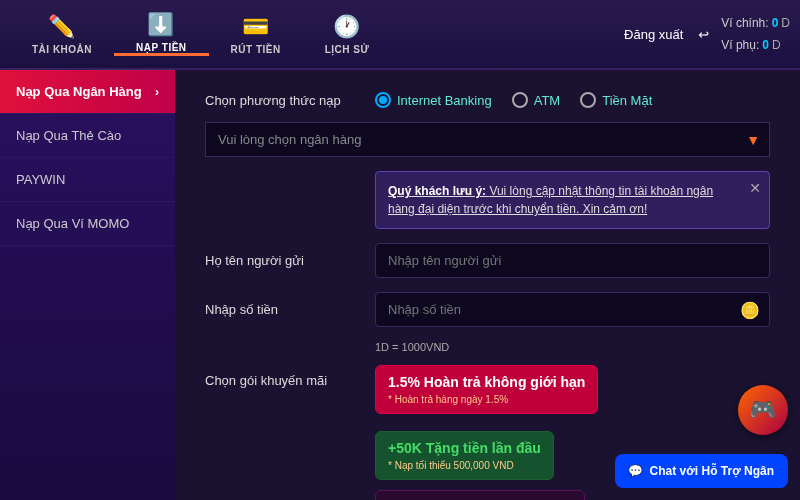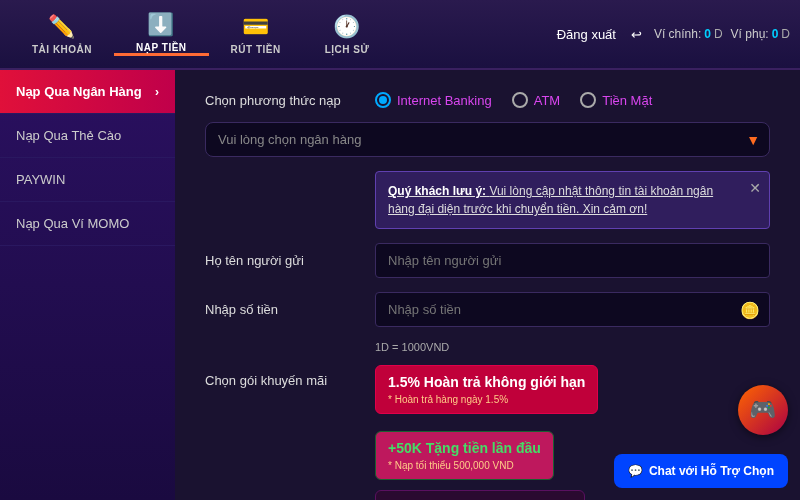--- a/index.html
+++ b/index.html
@@ -64,20 +64,21 @@
       gap: 15px;
       color: #fff;
       cursor: pointer;
       font-size: 13px;
     }
     .wallet-info {
       display: flex;
       gap: 8px;
       font-size: 12px;
       color: #ccc;
+      flex-direction: column;
     }
     .wallet-item {
       display: flex;
       align-items: center;
       gap: 3px;
     }
     .wallet-val {
       color: #00cfff;
       font-weight: bold;
     }
@@ -146,21 +147,21 @@
     .radio-group {
       display: flex;
       align-items: center;
       gap: 20px;
     }
     .radio-option {
       display: flex;
       align-items: center;
       gap: 6px;
       font-size: 13px;
-      color: #d946ef;
+      color: #5eead4;
       cursor: pointer;
     }
     .radio-circle {
       width: 16px;
       height: 16px;
       border-radius: 50%;
       border: 2px solid #aaa;
       display: flex;
       align-items: center;
       justify-content: center;
@@ -180,21 +181,21 @@
     .select-wrapper {
       position: relative;
     }
     .custom-select {
       width: 100%;
       background: #0d0820;
       border: 1px solid #3a2a60;
       color: #888;
       padding: 9px 35px 9px 12px;
       font-size: 13px;
-      border-radius: 8px;
+      border-radius: 0;
       appearance: none;
       cursor: pointer;
     }
     .select-arrow {
       position: absolute;
       right: 10px;
       top: 50%;
       transform: translateY(-50%);
       color: #ff6b20;
       font-size: 14px;
@@ -294,21 +295,21 @@
       font-size: 14px;
       font-weight: bold;
       color: #fff;
     }
     .promo-card .promo-sub {
       font-size: 10px;
       color: #ffcc88;
       margin-top: 4px;
     }
     .promo-card.green-promo {
-      background: #be185d;
+      background: #14532d;
       border-color: #1a6030;
     }
     .promo-card.green-promo .promo-main { color: #44dd66; }
 
     
     .chat-btn {
       position: fixed;
       bottom: 12px;
       right: 12px;
       background: #0044ff;
@@ -494,14 +495,14 @@
 
   </div>
 </div>
 
 <div class="float-icon">
   🎮
 </div>
 
 <div class="chat-btn">
   <span>💬</span>
-  <span>Chat với Hỗ Trợ Chọn</span>
+  <span>Chat với Hỗ Trợ Ngân</span>
 </div>
 
 </body></html>

